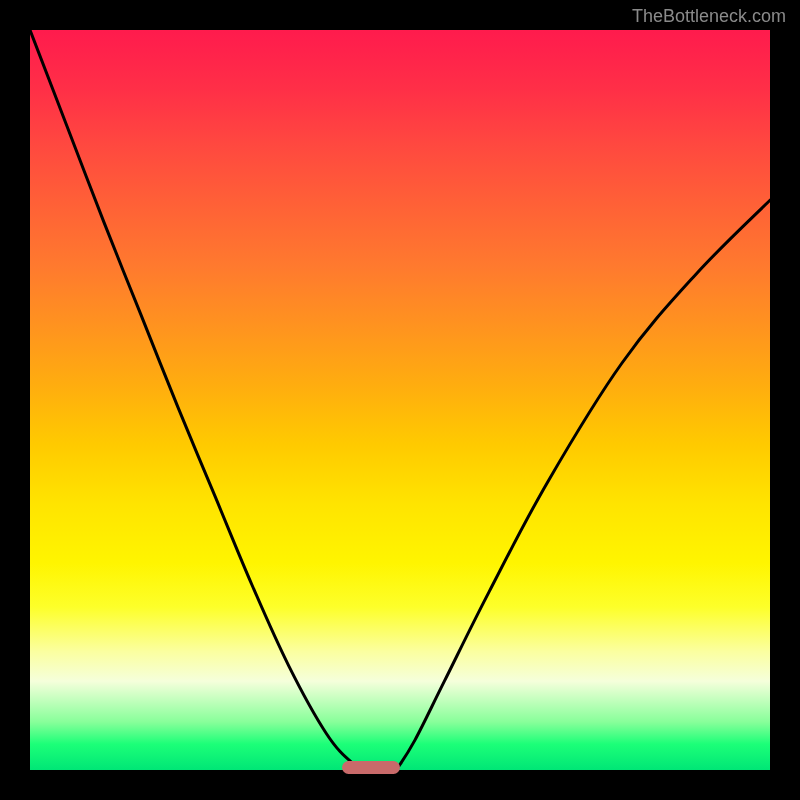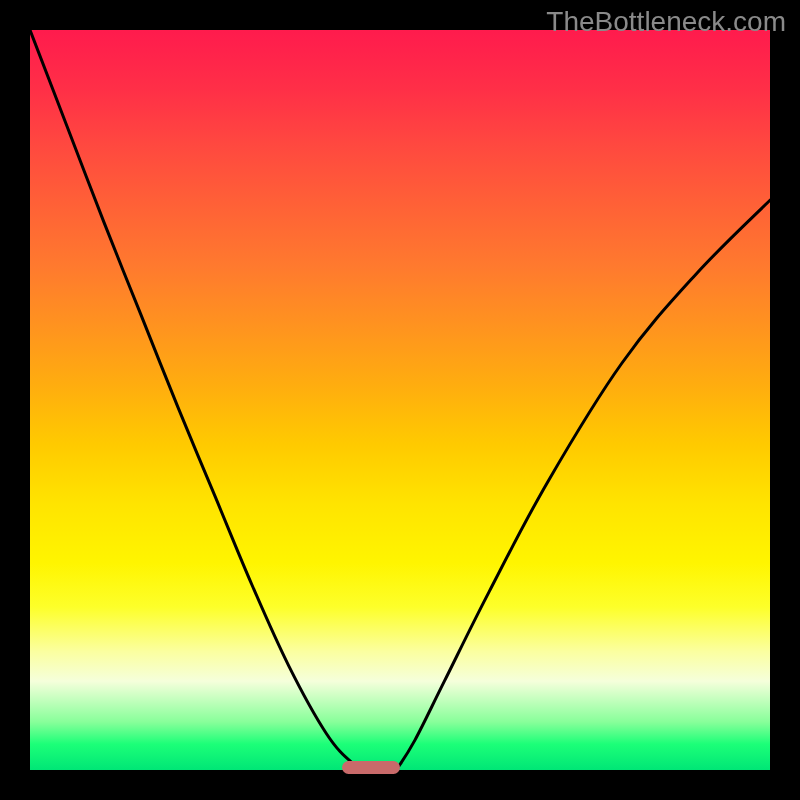--- a/index.html
+++ b/index.html
@@ -1,17 +1,17 @@
 <!DOCTYPE html>
 <html><head>
   <meta charset="utf-8">
   <style>
     * { margin: 0; padding: 0; box-sizing: border-box; }
     body { width: 800px; height: 800px; background: #000; position: relative; overflow: hidden; }
-    .watermark { position: absolute; top: 6px; right: 14px; color: #8a8a8a; font-family: Arial, sans-serif; font-size: 28px; font-weight: 500; z-index: 10; }
+    .watermark { position: absolute; top: 6px; right: 14px; color: #8a8a8a; font-family: Arial, sans-serif; font-size: 18px; font-weight: 500; z-index: 10; }
     .chart-frame { position: absolute; top: 30px; left: 30px; right: 30px; bottom: 30px; }
     .plot-area { position: absolute; inset: 0; background: linear-gradient(to bottom,
       #ff1b4d 0%,
       #ff2f47 8%,
       #ff4a3f 16%,
       #ff6236 24%,
       #ff7a2e 32%,
       #ff931f 40%,
       #ffad0f 48%,
       #ffca00 56%,

